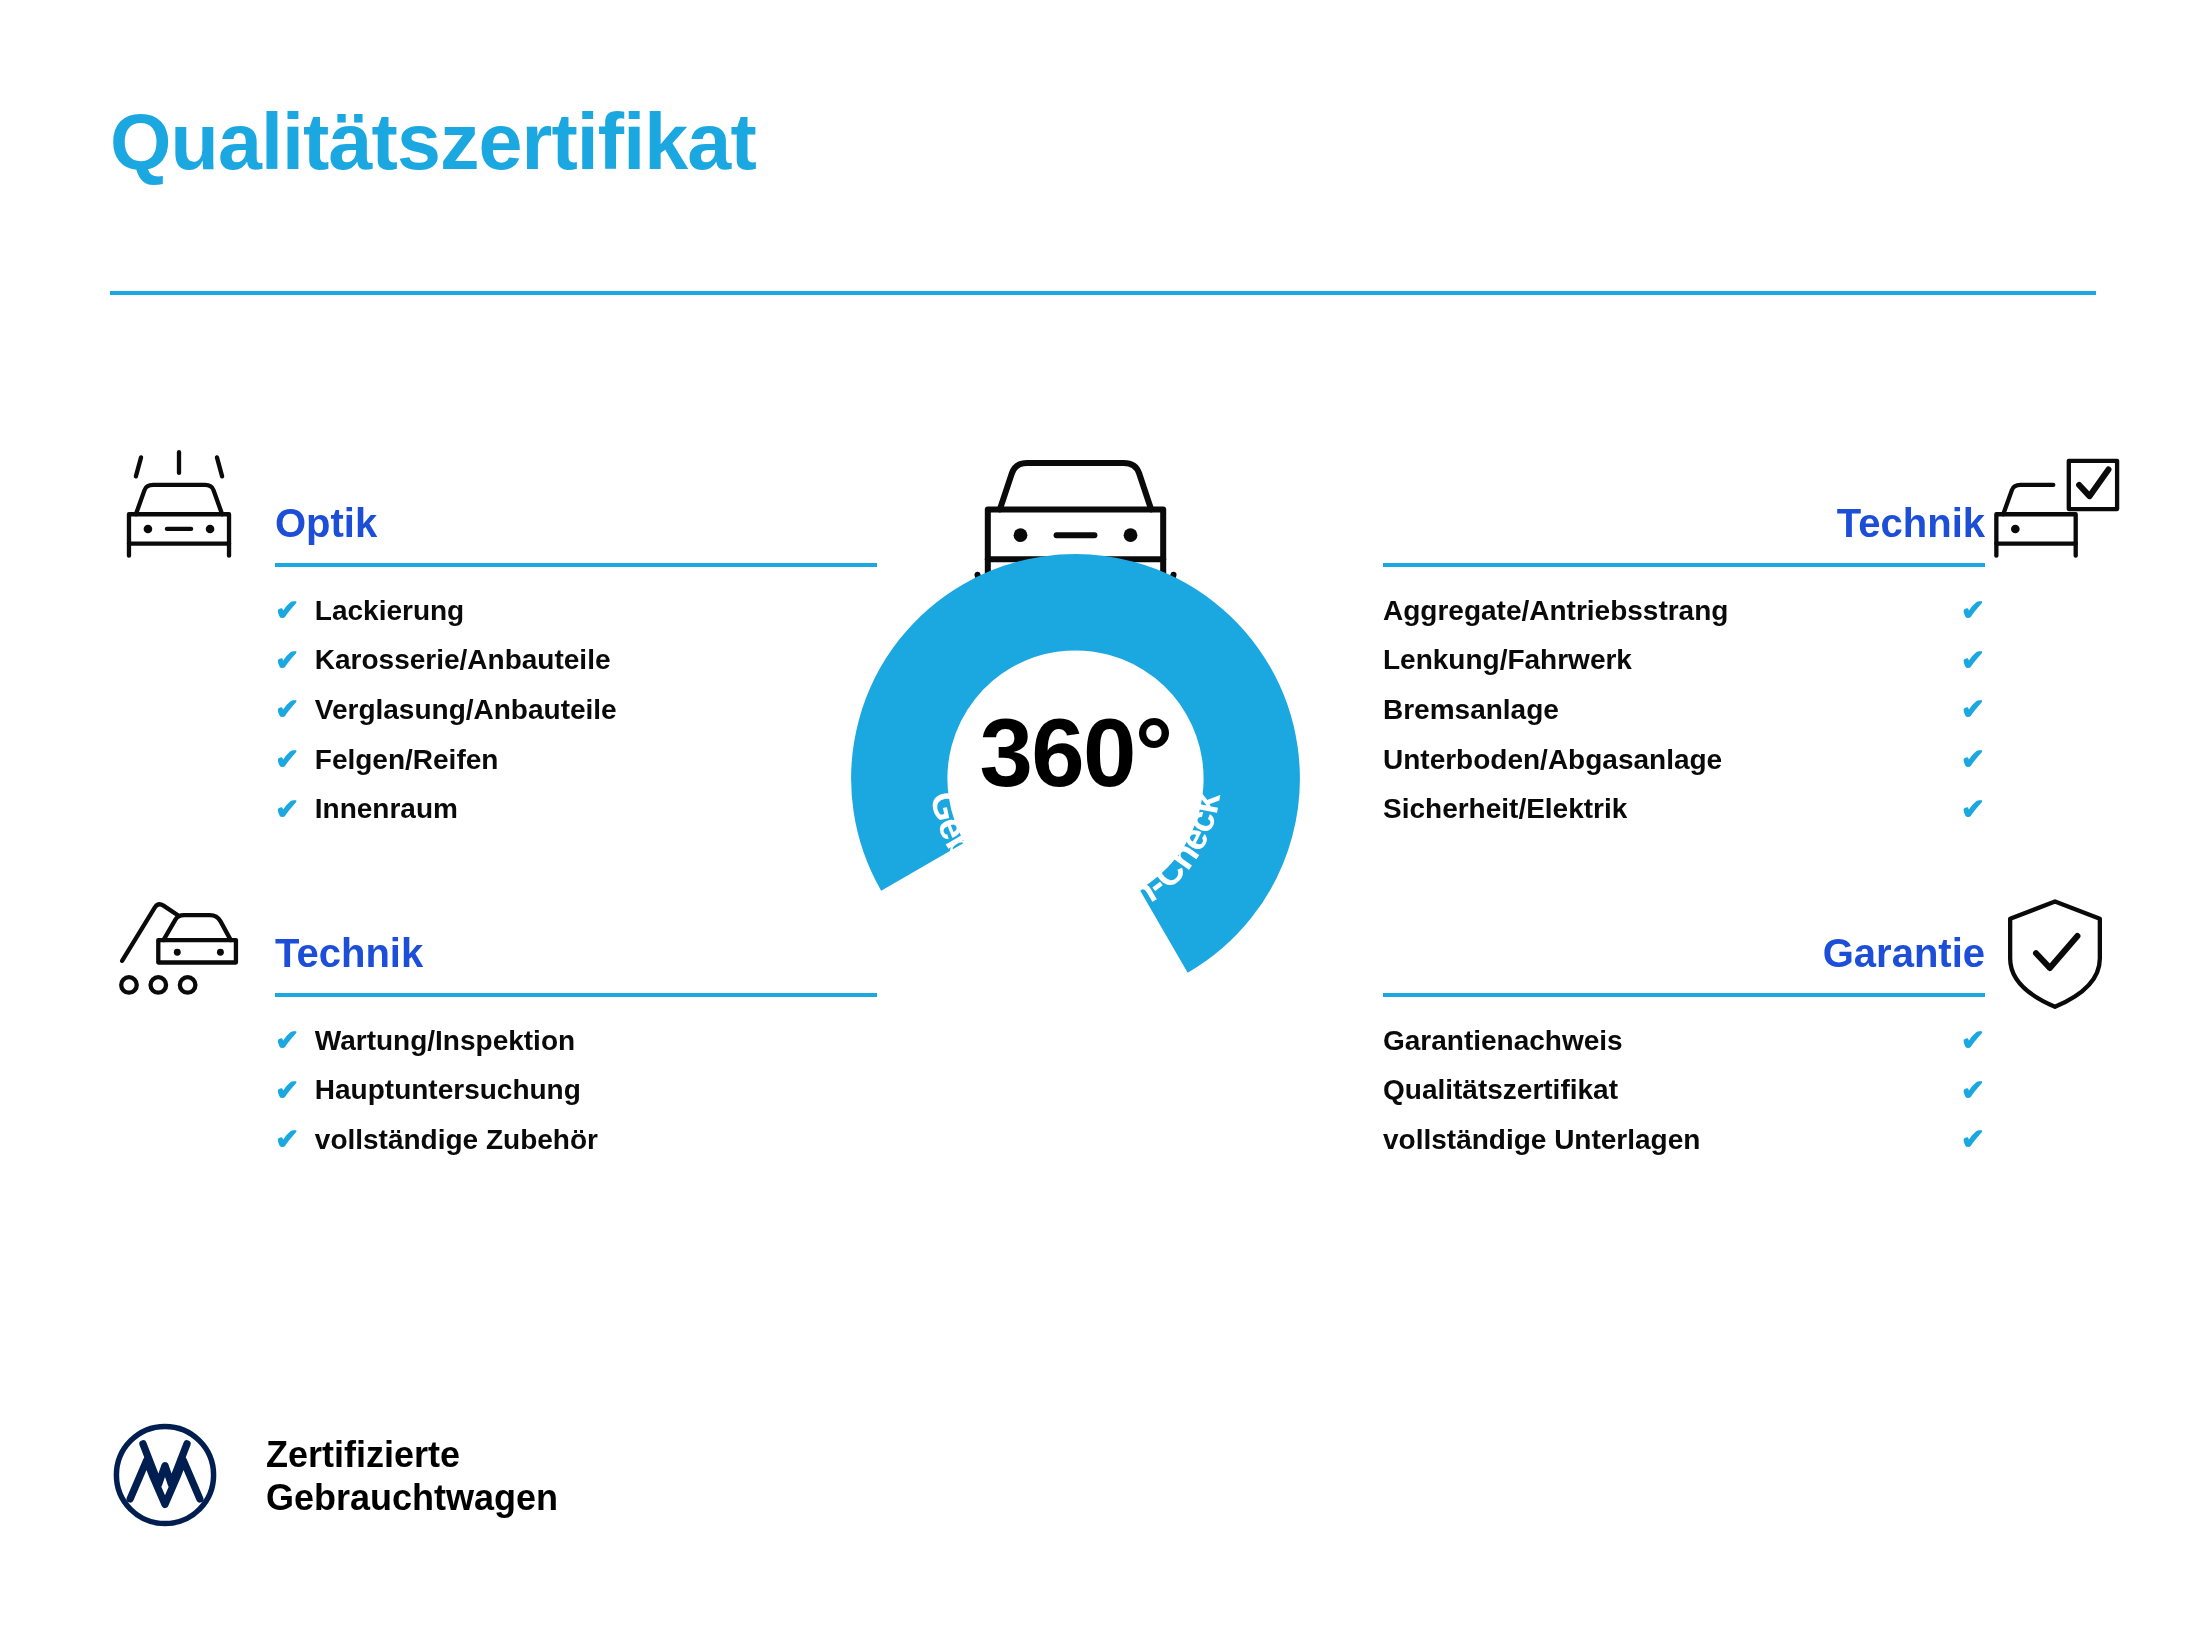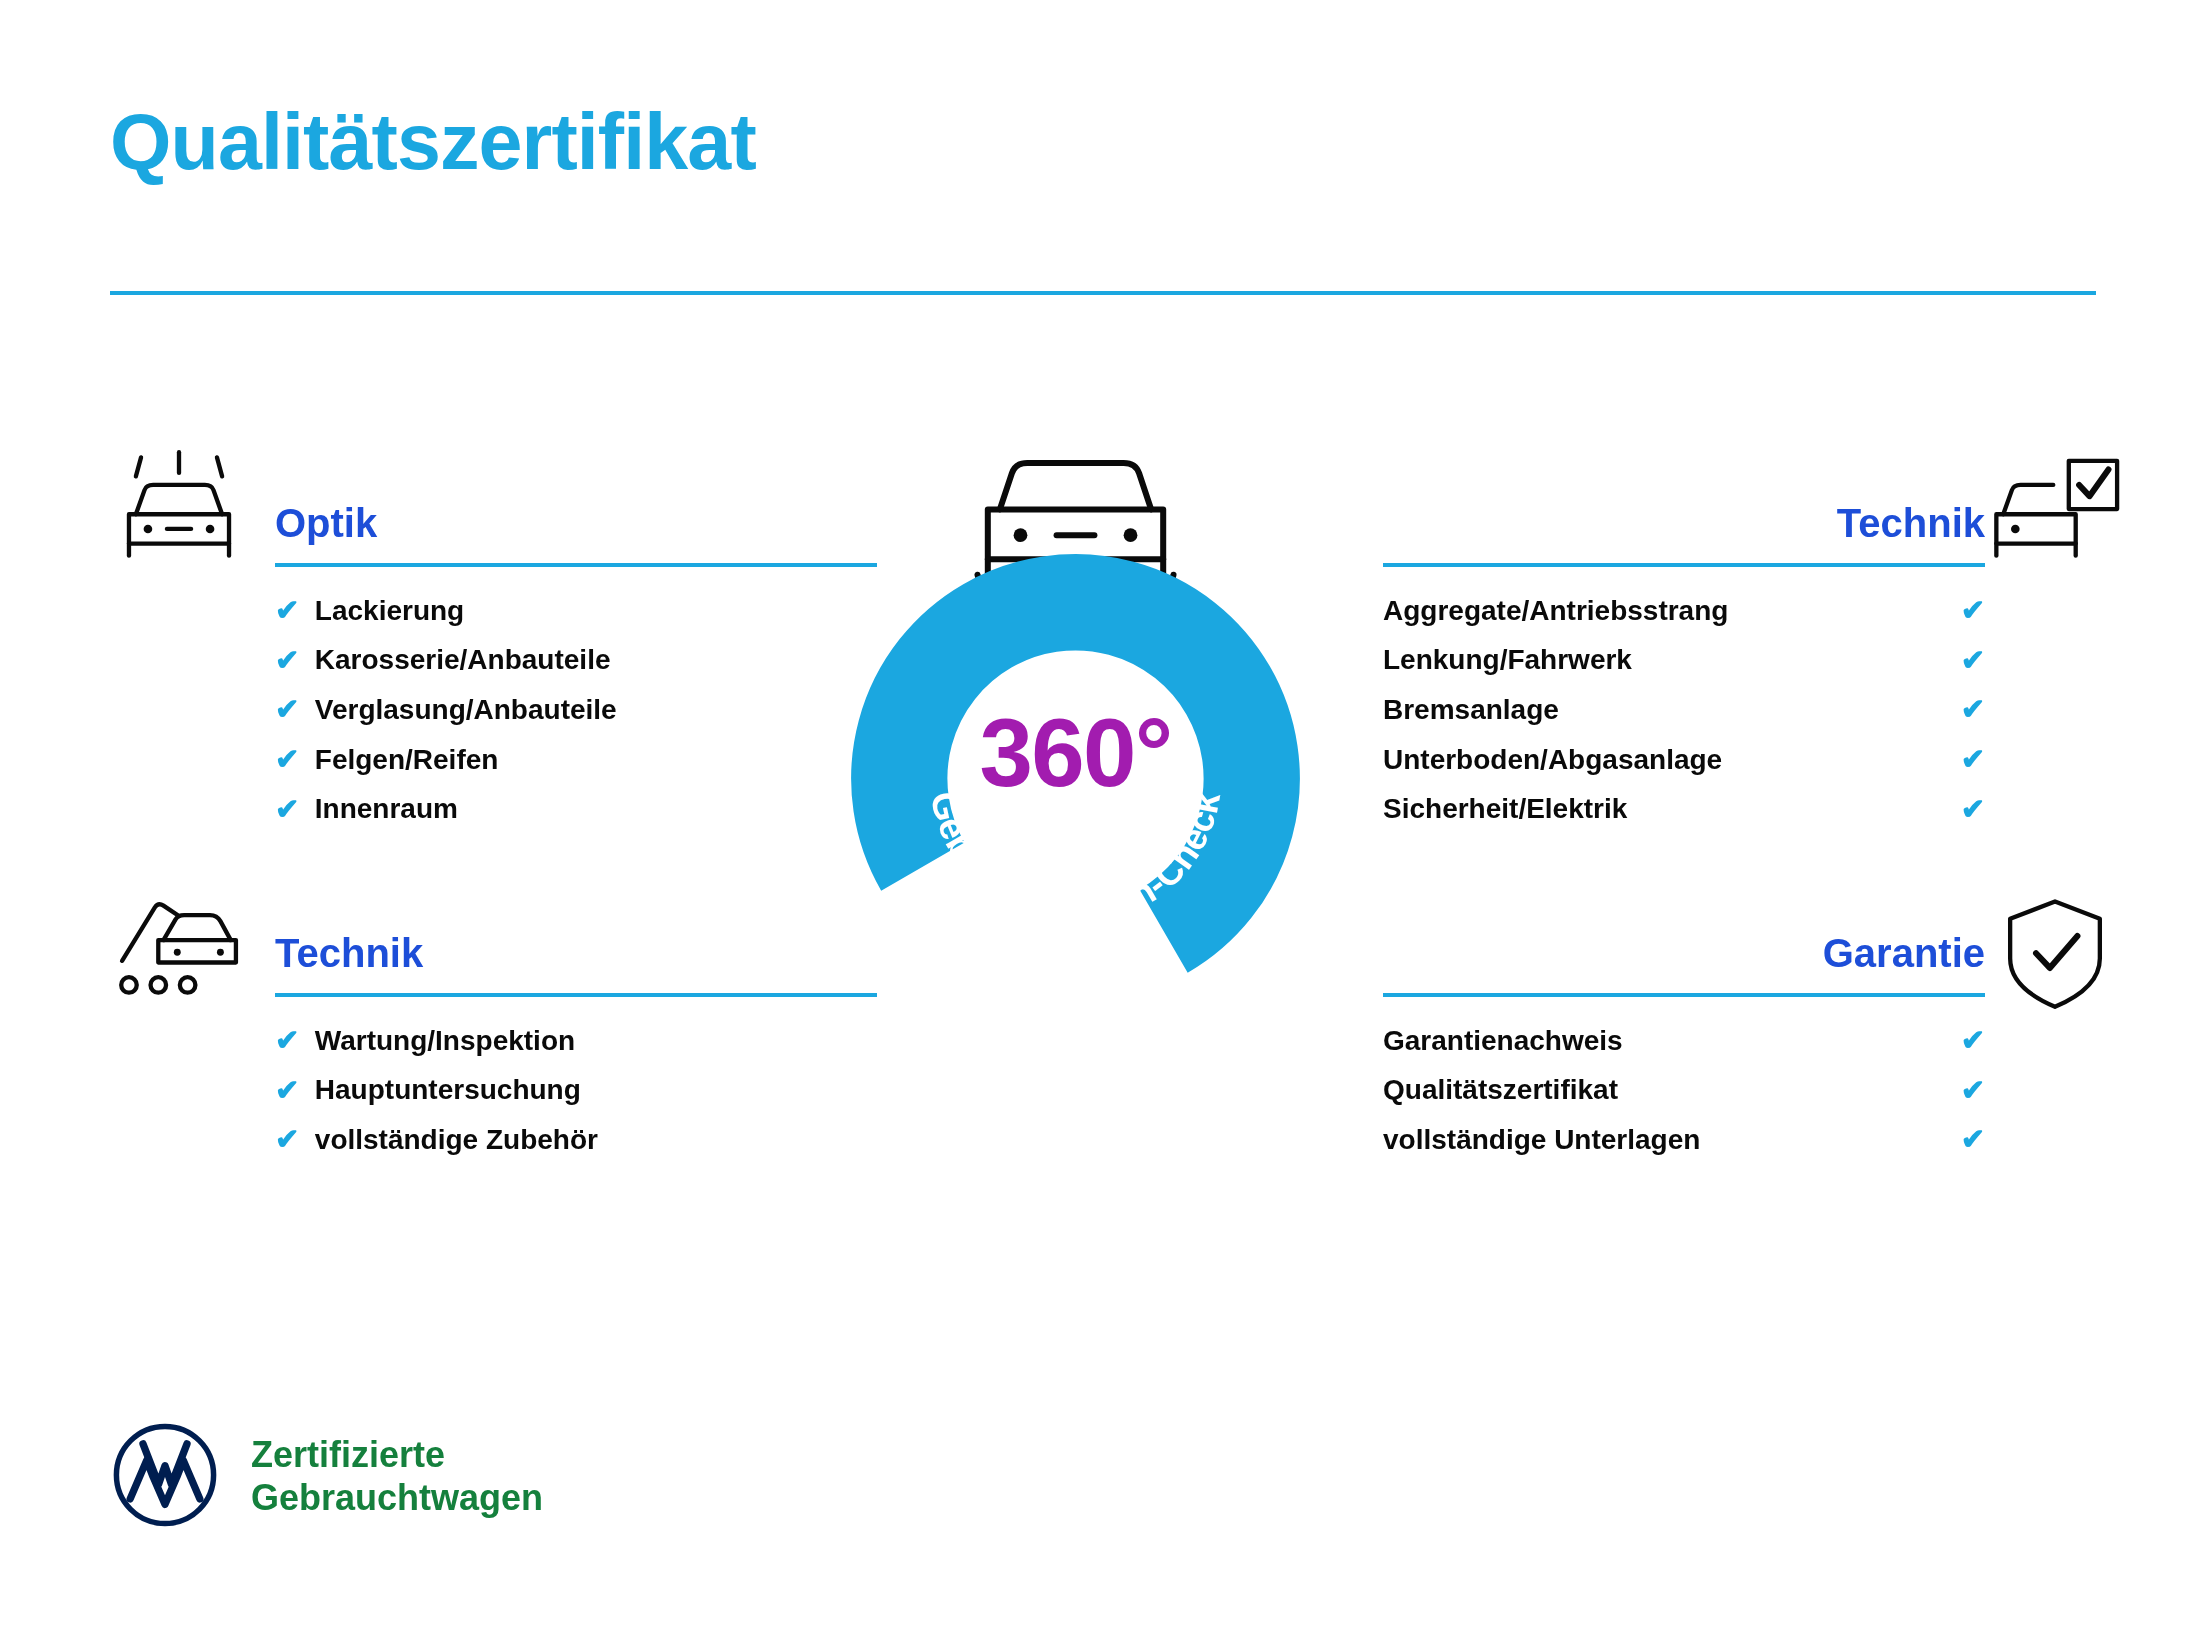--- a/index.html
+++ b/index.html
@@ -126,38 +126,38 @@
   }
   .badge svg { display: block; }
   .badge-number {
     position: absolute;
     left: 0;
     top: 275px;
     width: 533px;
     text-align: center;
     font-size: 96px;
     font-weight: 700;
-    color: #a21caf;
+    color: #000000;
     line-height: 1;
     letter-spacing: -1.7px;
   }
 
   
   .footer {
     position: absolute;
     left: 110px;
     top: 1420px;
     display: flex;
     align-items: center;
   }
   .footer-text {
-    margin-left: 31px;
+    margin-left: 46px;
     font-size: 36px;
     font-weight: 700;
-    color: #15803d;
+    color: #000000;
     line-height: 1.18;
   }
   .footer-text div { white-space: nowrap; }
 </style>
 </head>
 <body>
 
 <div class="page">
 
   <div class="title">Qualitätszertifikat</div>

